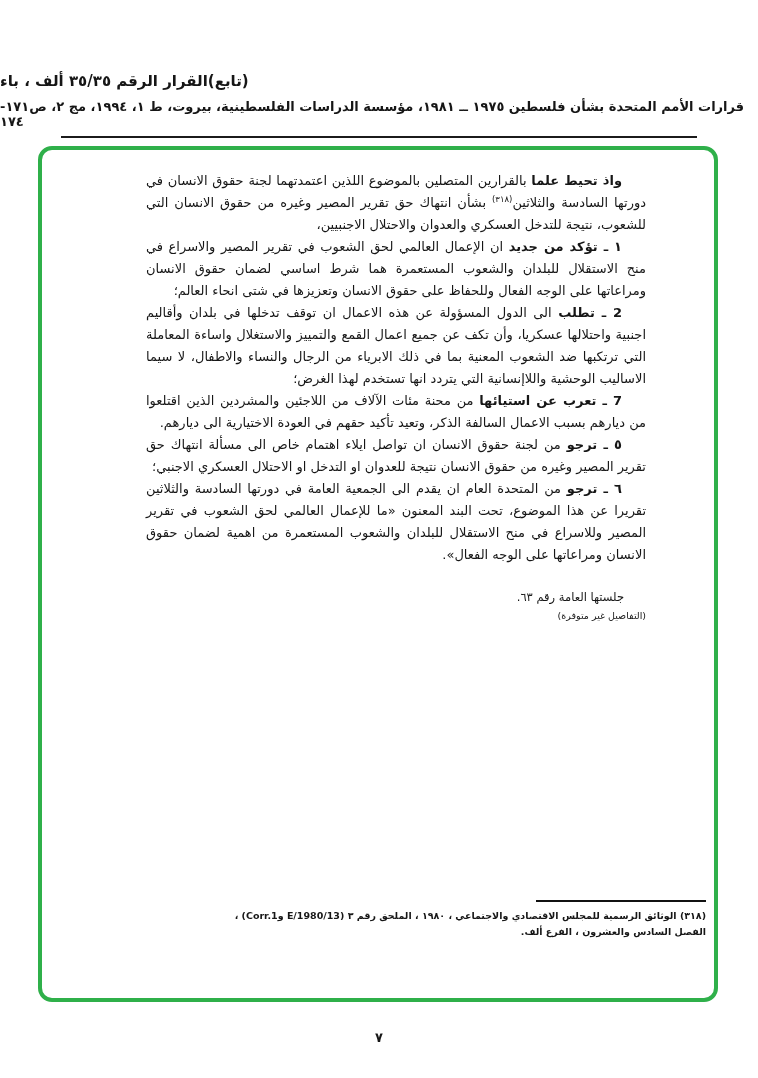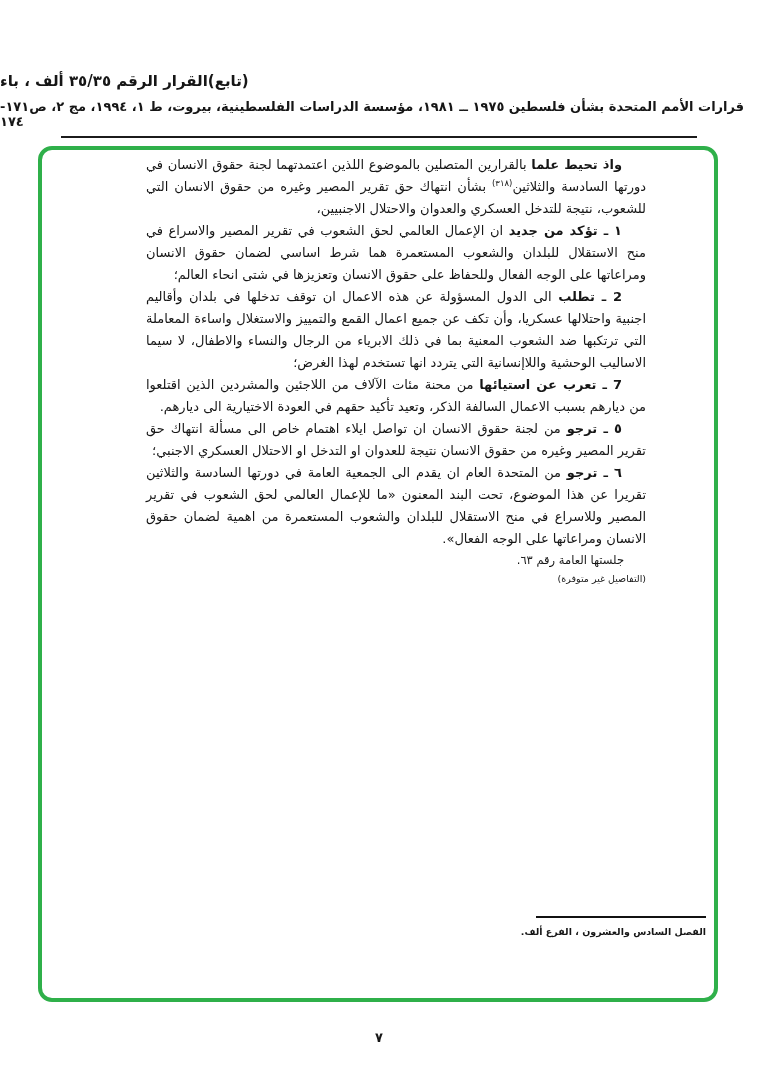--- a/index.html
+++ b/index.html
@@ -26,27 +26,27 @@
     width: 680px; height: 856px;
     box-sizing: border-box;
     border: 4px solid #2fb04a;
     border-radius: 14px;
     background: #ffffff;
     overflow: hidden;
   }
   .body {
     direction: rtl; text-align: justify;
     font-size: 13px; line-height: 22px;
-    padding: 4px 68px 0 104px;
+    padding: 20px 68px 0 104px;
   }
   .body p { margin: 0; text-indent: 24px; }
   .body b { font-weight: 700; }
   .body sup { font-size: 8.5px; line-height: 0; }
   p.closing-1 { font-size: 11.5px; line-height: 20px; text-indent: 6px; margin-top: 4px; }
-  p.closing-2 { font-size: 11.5px; line-height: 20px; text-indent: 22px; }
+  p.closing-2 { font-size: 11.5px; line-height: 20px; text-indent: 22px; margin-top: 21px; }
   p.closing-3 { font-size: 9.5px; line-height: 18px; text-indent: 0; }
   .footnote-area {
     position: absolute; right: 8px; bottom: 58px; left: 16px;
     direction: rtl; text-align: right;
   }
   .footnote-rule {
     width: 170px; border: 0; border-top: 2px solid #111;
     margin: 0 0 6px auto; height: 0;
   }
   .footnote-text {
@@ -74,17 +74,18 @@
     <p><b>2 ـ تطلب</b><span> الى الدول المسؤولة عن هذه الاعمال ان توقف تدخلها في بلدان وأقاليم اجنبية واحتلالها عسكريا، وأن تكف عن جميع اعمال القمع والتمييز والاستغلال واساءة المعاملة التي ترتكبها ضد الشعوب المعنية بما في ذلك الابرياء من الرجال والنساء والاطفال، لا سيما الاساليب الوحشية واللاإنسانية التي يتردد انها تستخدم لهذا الغرض؛</span></p>
     <p><b>7 ـ تعرب عن استيائها</b><span> من محنة مئات الآلاف من اللاجئين والمشردين الذين اقتلعوا من ديارهم بسبب الاعمال السالفة الذكر، وتعيد تأكيد حقهم في العودة الاختيارية الى ديارهم.</span></p>
     <p><b>٥ ـ ترجو</b><span> من لجنة حقوق الانسان ان تواصل ايلاء اهتمام خاص الى مسألة انتهاك حق تقرير المصير وغيره من حقوق الانسان نتيجة للعدوان او التدخل او الاحتلال العسكري الاجنبي؛</span></p>
     <p><b>٦ ـ ترجو</b><span> من المتحدة العام ان يقدم الى الجمعية العامة في دورتها السادسة والثلاثين تقريرا عن هذا الموضوع، تحت البند المعنون «ما للإعمال العالمي لحق الشعوب في تقرير المصير وللاسراع في منح الاستقلال للبلدان والشعوب المستعمرة من اهمية لضمان حقوق الانسان ومراعاتها على الوجه الفعال».</span></p>
     <p class="closing-2">جلستها العامة رقم ٦٣.</p>
     <p class="closing-3">(التفاصيل غير متوفرة)</p>
   </div>
 
   <div class="footnote-area">
     <hr class="footnote-rule">
+    <div class="footnote-text">(٣١٨) الوثائق الرسمية للمجلس الاقتصادي والاجتماعي ، ١٩٨٠ ، الملحق رقم ٣ (E/1980/13 وCorr.1) ،</div>
     <div class="footnote-text">الفصل السادس والعشرون ، الفرع ألف.</div>
   </div>
 </section>
 
 <div class="page-number">٧</div>
 
 </body></html>

